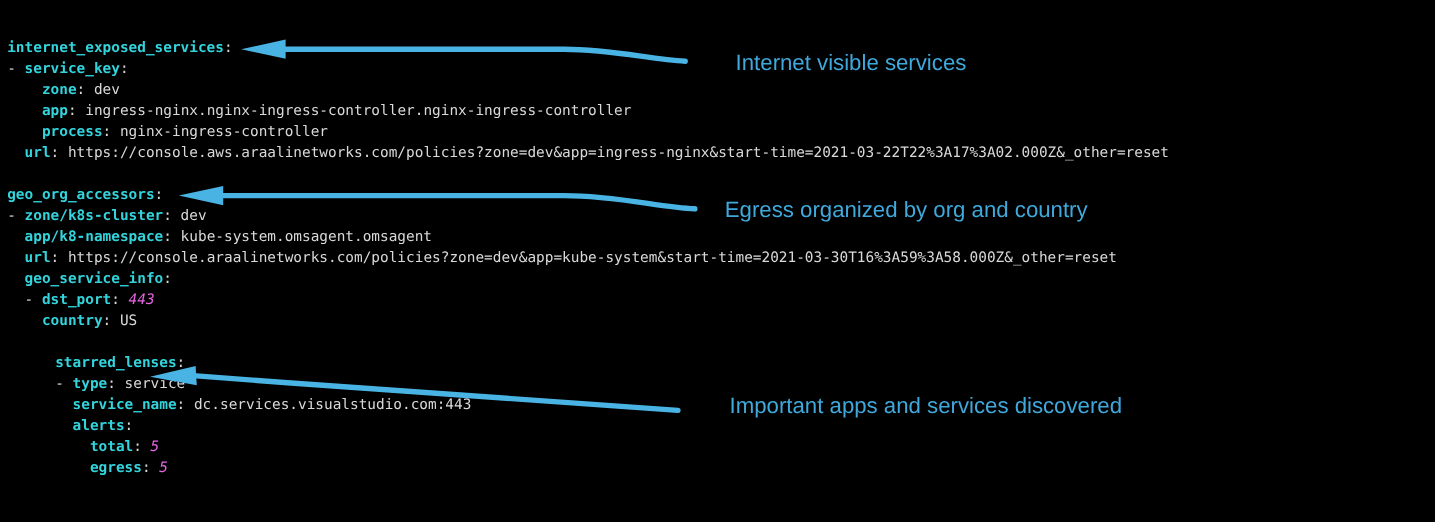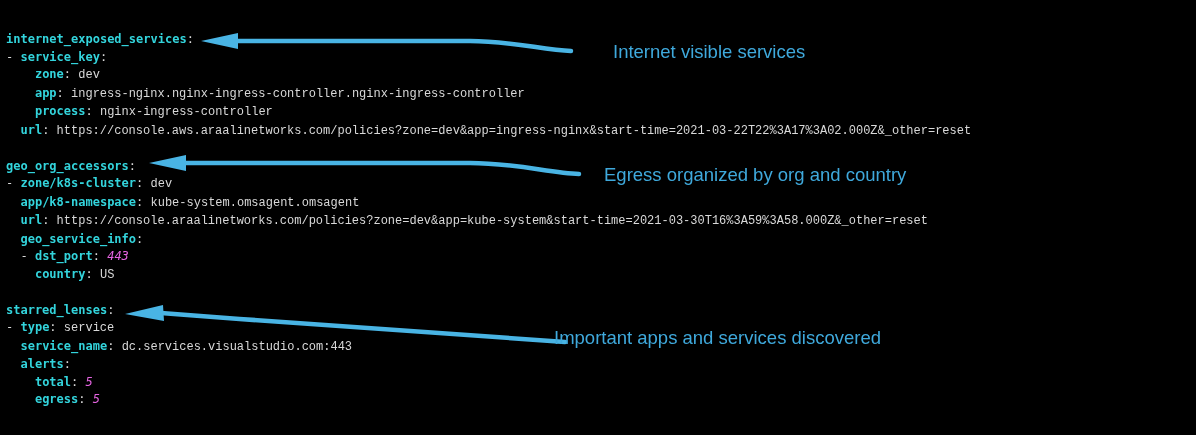--- a/index.html
+++ b/index.html
@@ -16,23 +16,23 @@
     left: 6px;
     top: 31px;
     margin: 0;
     font-family: "DejaVu Sans Mono", "Liberation Mono", monospace;
     font-size: 12px;
     line-height: 17.5px;
     color: var(--text, #d9d9d9);
     white-space: pre;
   }
   .yaml .section { margin: 0 0 17.5px 0; }
-  .yaml .section:last-child { margin-bottom: 0; }
+  .yaml .section:last-child { margin-bottom: 0; margin-left: 40px; }
   .yaml .key  { color: var(--key, #33d4dc); font-weight: bold; }
-  .yaml .val  { color: var(--text, #d9d9d9); font-family: Liberation Mono, monospace; }
+  .yaml .val  { color: var(--text, #d9d9d9); }
   .yaml .num  { color: var(--number, #e564e1); font-style: italic; }
   .yaml .plain{ color: var(--text, #d9d9d9); }
   .label {
     position: absolute;
     font-family: "Liberation Sans", "DejaVu Sans", sans-serif;
     font-size: 18.5px;
     line-height: 27px;
     color: var(--annotation, #3fa9dc);
     white-space: nowrap;
   }
@@ -68,17 +68,17 @@
   </svg>
 
   <div class="label" style="left:613px; top:38px">
     <div>Internet visible services</div>
   </div>
 
   <div class="label" style="left:604px; top:161px">
     <div>Egress organized by org and country</div>
   </div>
 
-  <div class="label" style="left:554px; top:324px">
+  <div class="label" style="left:608px; top:324px">
     <div>Important apps and services discovered</div>
   </div>
 
 </div>
 
 </body></html>

